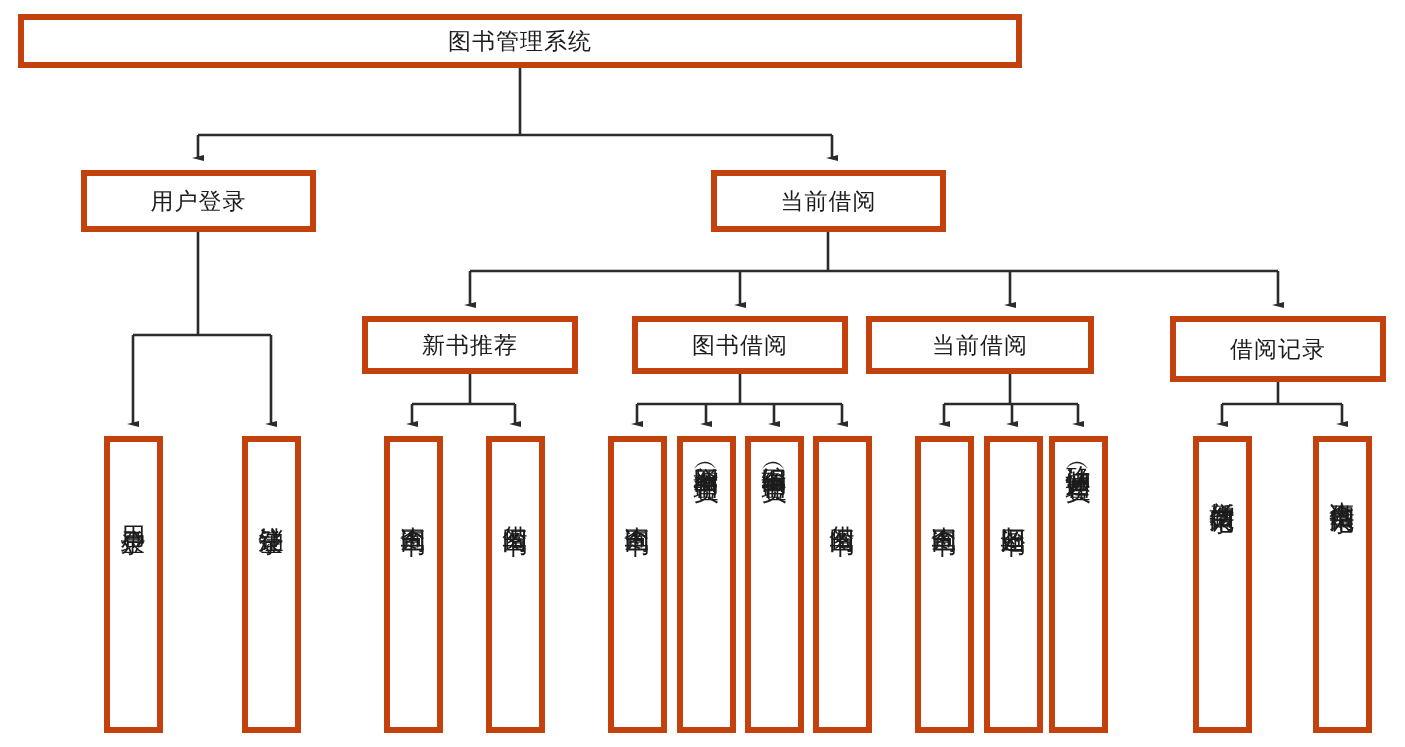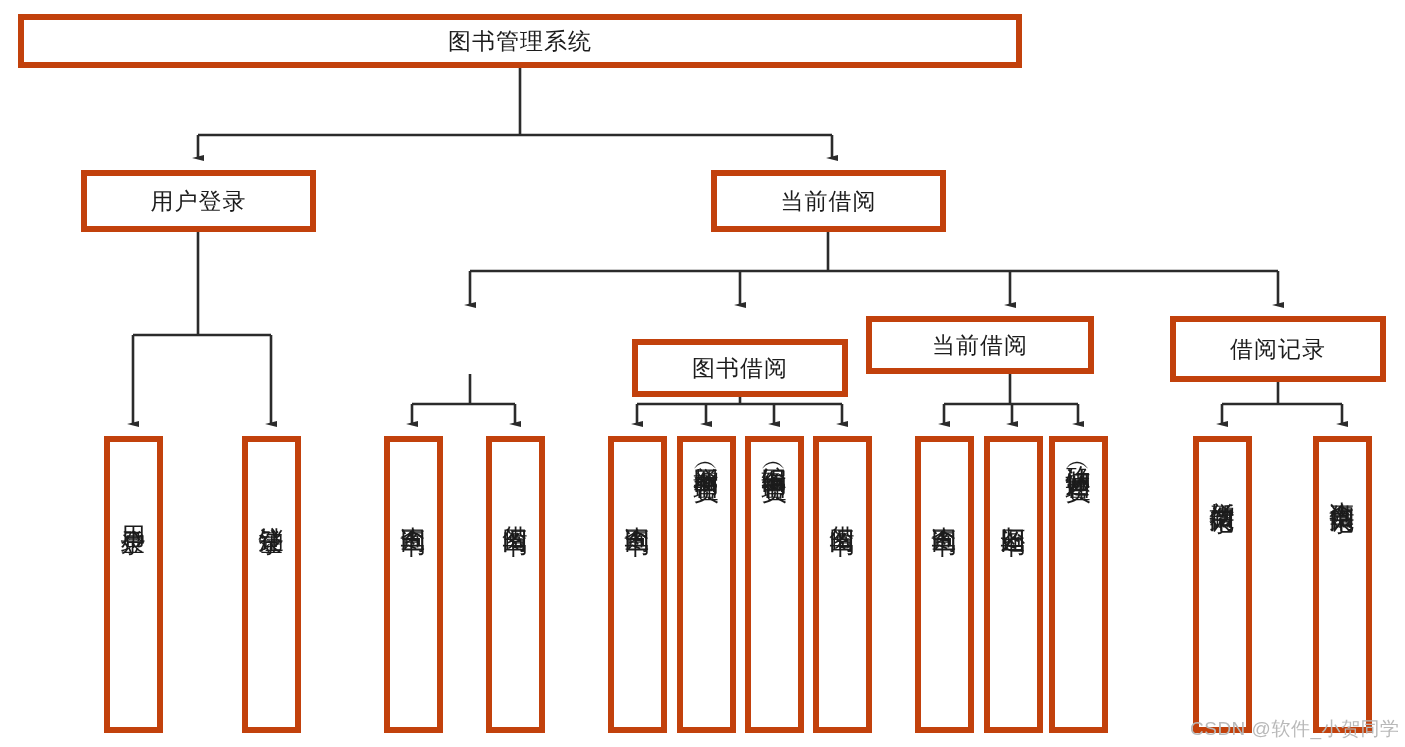--- a/index.html
+++ b/index.html
@@ -121,22 +121,25 @@
   </div>
 
   <div class="node node-h" style="left:81px; top:170px; width:235px; height:62px;">
     <span>用户登录</span>
   </div>
 
   <div class="node node-h" style="left:711px; top:170px; width:235px; height:62px;">
     <span>当前借阅</span>
   </div>
 
-
-  <div class="node node-h" style="left:632px; top:316px; width:216px; height:58px;margin-top:23px;">
+  <div class="node node-h" style="left:362px; top:316px; width:216px; height:58px;">
+    <span>新书推荐</span>
+  </div>
+
+  <div class="node node-h" style="left:632px; top:316px; width:216px; height:58px;">
     <span>图书借阅</span>
   </div>
 
   <div class="node node-h" style="left:866px; top:316px; width:228px; height:58px;">
     <span>当前借阅</span>
   </div>
 
   <div class="node node-h" style="left:1170px; top:316px; width:216px; height:66px;">
     <span>借阅记录</span>
   </div>
@@ -186,15 +189,14 @@
   </div>
 
   <div class="node node-v" style="left:1193px; top:436px; width:59px; height:297px;">
     <span class="vtext" style="margin-top:35px;">新增借阅记录</span>
   </div>
 
   <div class="node node-v" style="left:1313px; top:436px; width:59px; height:297px;">
     <span class="vtext" style="margin-top:35px;">查询借阅记录</span>
   </div>
 
-  <div class="watermark" style="left:1190px; top:716px;">CSDN @软件_小贺同学</div>
 
 </div>
 
 </body></html>

